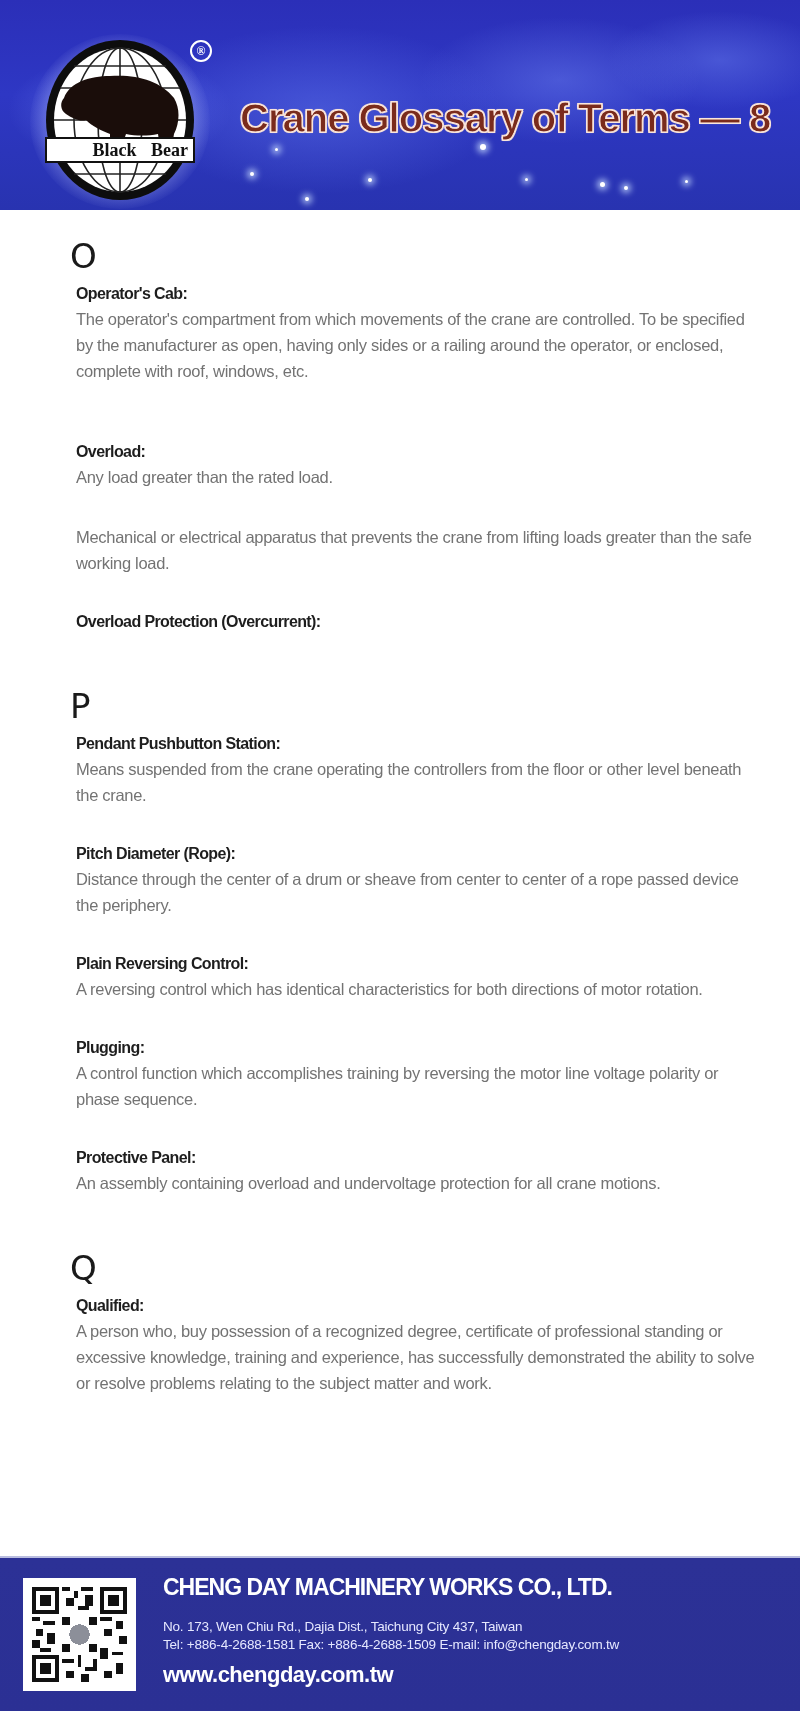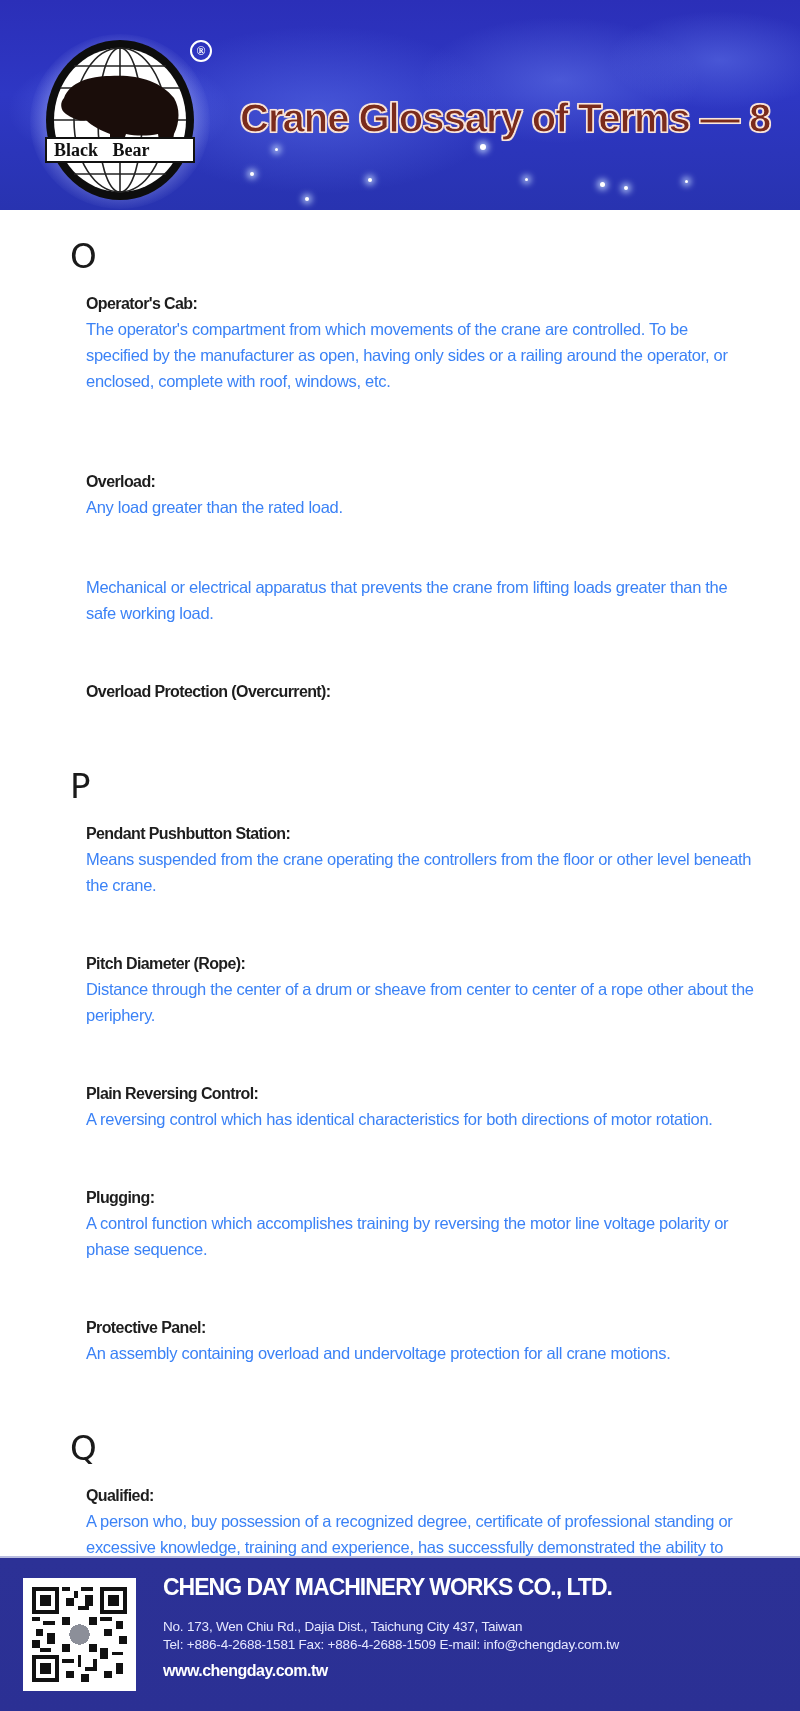--- a/index.html
+++ b/index.html
@@ -32,39 +32,39 @@
     position: absolute; left: 240px; top: 82px; font-size: 40px; font-weight: bold; color: #7a2b1c; letter-spacing: -1px;
     -webkit-text-stroke: 1px #ffe9dd;
     text-shadow: 0 0 2px #ffffff, 1px 1px 0 #f3d9cf, -1px -1px 0 #f3d9cf, 1px -1px 0 #f3d9cf, -1px 1px 0 #f3d9cf;
     white-space: nowrap;
     margin-top: 14px;
   }
 
   
   .content { position: absolute; left: 70px; top: 236px; width: 700px; color: #3a3a3a; }
   .letter { font-size: 34px; color: #1a1a1a; line-height: 40px; margin: 0; font-family: "DejaVu Sans", sans-serif; font-weight: normal; }
-  .term { margin: 16px; }
+  .term { margin: 6px; }
   .term-title { font-size: 16px; font-weight: bold; color: #1e1e1e; line-height: 24px; letter-spacing: -0.6px; }
-  .term-def { font-size: 16.5px; color: #3b82f6; line-height: 26px; letter-spacing: -0.3px; }
+  .term-def { font-size: 16.5px; color: #737373; line-height: 26px; letter-spacing: -0.3px; }
   .gap-s { height: 22px; }
   .gap-l { height: 46px; }
 
   
   .footer {
     position: absolute; left: 0; top: 1556px; width: 800px; height: 155px;
     background: linear-gradient(180deg, #2c3196 0%, #2b3094 100%);
     border-top: 2px solid #b9bde0;
   }
   .qr {
     position: absolute; left: 23px; top: 20px; width: 113px; height: 113px; background: #ffffff;
   }
   .qr svg { position: absolute; left: 9px; top: 9px; }
   .company { position: absolute; left: 163px; top: 16px; color: #ffffff; font-size: 23px; font-weight: bold; letter-spacing: -1px; white-space: nowrap; }
   .addr { position: absolute; left: 163px; top: 60px; color: #e6e8ff; font-size: 13.5px; line-height: 18px; white-space: nowrap; letter-spacing: -0.2px; }
-  .web { position: absolute; left: 163px; top: 104px; color: #ffffff; font-size: 16px; font-weight: bold; letter-spacing: -0.5px; white-space: nowrap; }
+  .web { position: absolute; left: 163px; top: 104px; color: #ffffff; font-size: 22px; font-weight: bold; letter-spacing: -0.5px; white-space: nowrap; }
 </style>
 </head>
 <body>
 
 <div class="header">
   <span class="star" style="left:158px;top:150px;width:5px;height:5px;"></span>
   <span class="star" style="left:250px;top:172px;width:4px;height:4px;"></span>
   <span class="star" style="left:275px;top:148px;width:3px;height:3px;"></span>
   <span class="star" style="left:305px;top:197px;width:4px;height:4px;"></span>
   <span class="star" style="left:368px;top:178px;width:4px;height:4px;"></span>
@@ -85,21 +85,21 @@
         <line x1="80" y1="10" x2="80" y2="154"></line>
         <line x1="20" y1="50" x2="140" y2="50"></line>
         <line x1="14" y1="82" x2="146" y2="82"></line>
         <line x1="20" y1="114" x2="140" y2="114"></line>
         <line x1="34" y1="28" x2="126" y2="28"></line>
         <line x1="34" y1="136" x2="126" y2="136"></line>
       </g>
       <path d="M24 60 C30 44 50 38 70 38 C95 36 120 42 134 60 C140 70 140 84 134 96 L132 108 L120 110 L118 96 C108 98 96 98 86 96 L82 108 L70 110 L70 96 C60 92 52 88 46 82 C40 84 32 80 26 76 C20 72 20 64 24 60 Z" fill="#1a0d0a"></path>
       <rect x="6" y="100" width="148" height="24" fill="#ffffff" stroke="#111" stroke-width="2"></rect>
     </svg>
-    <span style="position:absolute;left:14px;top:102px;width:134px;text-align:left;font-family:'Liberation Serif',serif;font-weight:bold;font-size:18px;color:#111;word-spacing:10px;">Black Bear</span>
+    <span style="position:absolute;left:14px;top:102px;width:134px;text-align:right;font-family:'Liberation Serif',serif;font-weight:bold;font-size:18px;color:#111;word-spacing:10px;">Black Bear</span>
   </div>
   <div class="registered">®</div>
   <div class="title">Crane Glossary of Terms — 8</div>
 </div>
 
 <div class="content">
 
   <section>
     <h2 class="letter">O</h2>
     <div class="term">
@@ -126,21 +126,21 @@
 
   <section>
     <h2 class="letter">P</h2>
     <div class="term">
       <div class="term-title">Pendant Pushbutton Station:</div>
       <div class="term-def">Means suspended from the crane operating the controllers from the floor or other level beneath the crane.</div>
     </div>
     <div class="gap-s"></div>
     <div class="term">
       <div class="term-title">Pitch Diameter (Rope):</div>
-      <div class="term-def">Distance through the center of a drum or sheave from center to center of a rope other about the periphery.</div>
+      <div class="term-def">Distance through the center of a drum or sheave from center to center of a rope passed device the periphery.</div>
     </div>
     <div class="gap-s"></div>
     <div class="term">
       <div class="term-title">Plain Reversing Control:</div>
       <div class="term-def">A reversing control which has identical characteristics for both directions of motor rotation.</div>
     </div>
     <div class="gap-s"></div>
     <div class="term">
       <div class="term-title">Plugging:</div>
       <div class="term-def">A control function which accomplishes training by reversing the motor line voltage polarity or phase sequence.</div>

